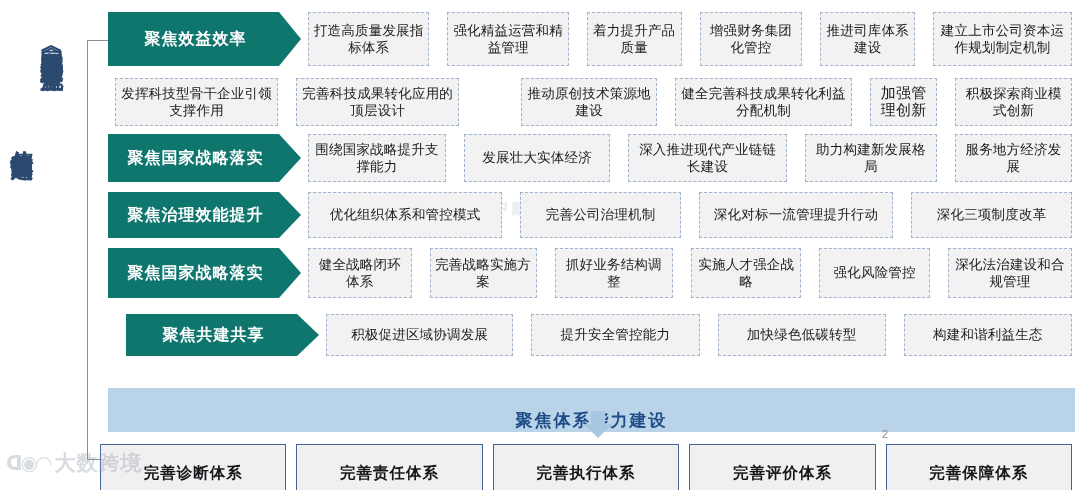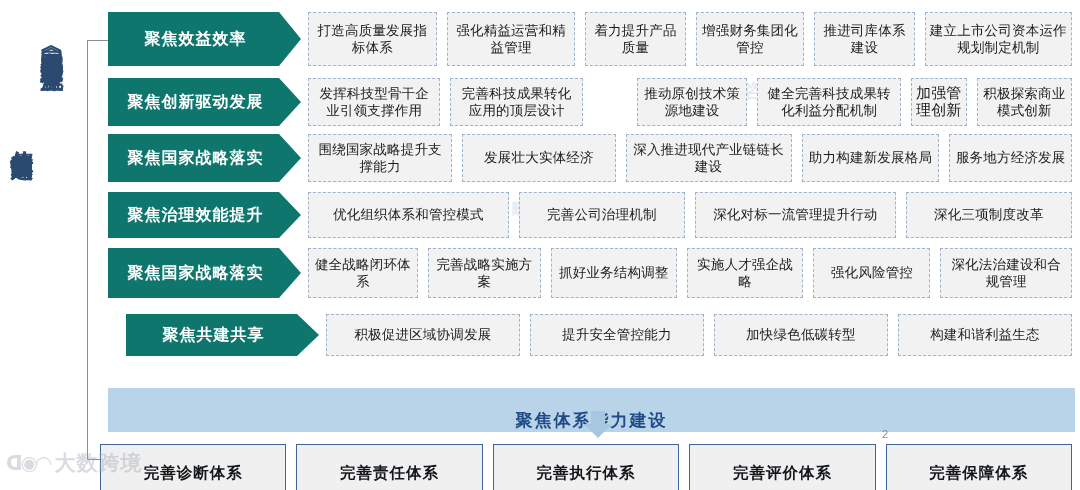--- a/index.html
+++ b/index.html
@@ -73,23 +73,22 @@
     align-items: center;
     justify-content: center;
     padding-right: 18px;
     -webkit-clip-path: polygon(0 0, calc(100% - 22px) 0, 100% 50%, calc(100% - 22px) 100%, 0 100%);
     clip-path: polygon(0 0, calc(100% - 22px) 0, 100% 50%, calc(100% - 22px) 100%, 0 100%);
   }
 
   .cells {
     flex: 1 1 auto;
     display: flex;
-    gap: 10px;
+    gap: 18px;
     margin-left: 7px;
-    justify-content: flex-end;
   }
 
   .cell {
     flex: 1 1 0;
     border: 1.4px dashed #9fb4cc;
     background: #f2f2f2;
     color: #1b1b1b;
     font-size: 13.5px;
     line-height: 1.28;
     font-weight: 500;
@@ -236,21 +235,20 @@
         <div class="cells">
           <div class="cell" style="flex: 1.08 1 0px;">打造高质量发展指标体系</div>
           <div class="cell" style="flex: 1.08 1 0px;">强化精益运营和精益管理</div>
           <div class="cell" style="flex: 0.82 1 0px;">着力提升产品质量</div>
           <div class="cell" style="flex: 0.9 1 0px;">增强财务集团化管控</div>
           <div class="cell" style="flex: 0.82 1 0px;">推进司库体系建设</div>
           <div class="cell" style="flex: 1.25 1 0px;">建立上市公司资本运作规划制定机制</div>
         </div>
       </div>
       <div class="row" style="top: 78px; height: 48px;">
-        <div class="chev">聚焦创新驱动发展</div>
         <div class="cells">
           <div class="cell" style="flex: 1.12 1 0px;">发挥科技型骨干企业引领支撑作用</div>
           <div class="cell" style="flex: 1.12 1 0px;">完善科技成果转化应用的顶层设计</div>
           <div class="cell" style="flex: 0.92 1 0px; margin-left: 44px;">推动原创技术策源地建设</div>
           <div class="cell" style="flex: 1.22 1 0px;">健全完善科技成果转化利益分配机制</div>
           <div class="cell narrow-col" style="flex: 0.42 1 0px;">加强管理创新</div>
           <div class="cell" style="flex: 0.78 1 0px;">积极探索商业模式创新</div>
         </div>
       </div>
       <div class="row" style="top: 134px; height: 48px;">

